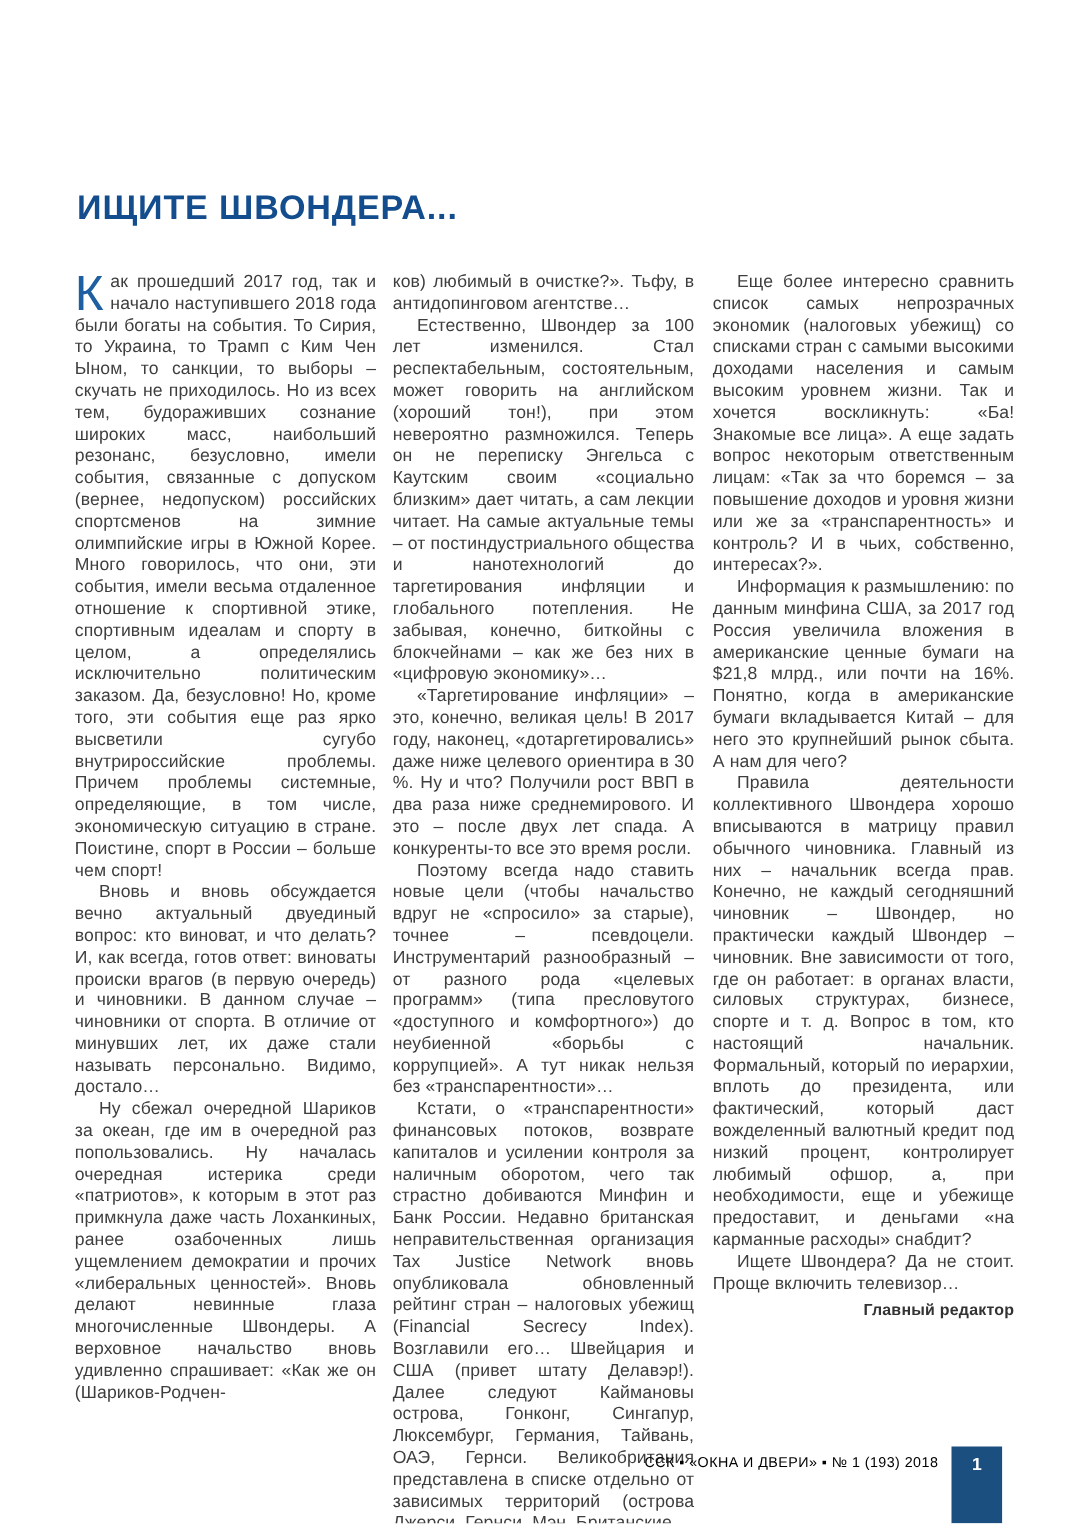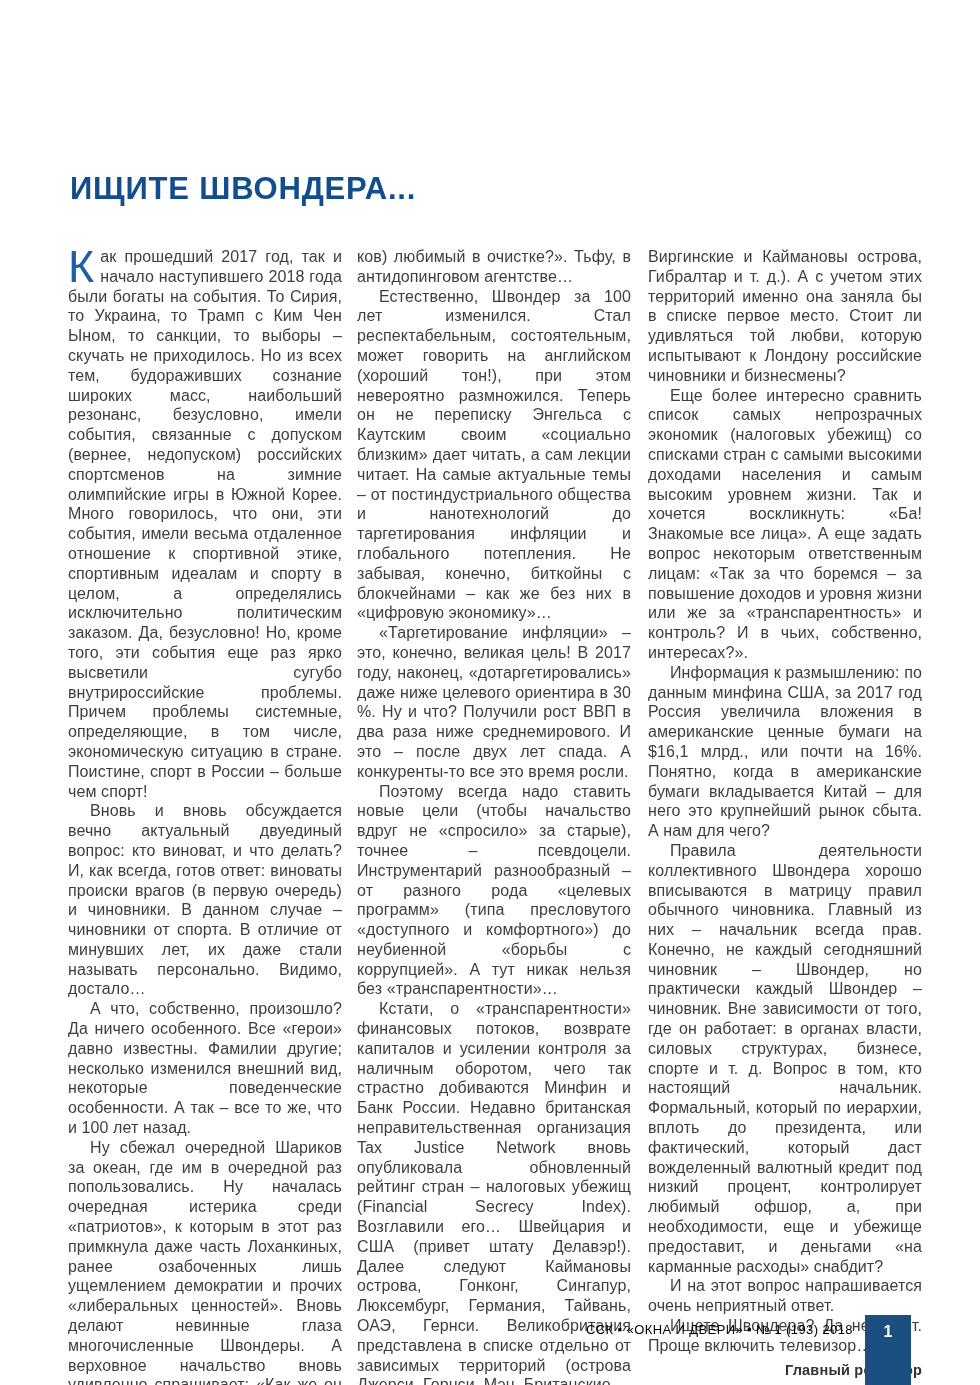--- a/index.html
+++ b/index.html
@@ -77,36 +77,33 @@
 </head>
 <body>
 
 <div id="page">
 
   <h1 class="article-title">ИЩИТЕ ШВОНДЕРА...</h1>
 
   <div class="col" id="col-1">
       <p class="first"><span class="dropcap">К</span>ак прошедший 2017 год, так и начало наступившего 2018 года были богаты на события. То Сирия, то Украина, то Трамп с Ким Чен Ыном, то санкции, то выборы – скучать не приходилось. Но из всех тем, будораживших сознание широких масс, наибольший резонанс, безусловно, имели события, связанные с допуском (вернее, недопуском) российских спортсменов на зимние олимпийские игры в Южной Корее. Много говорилось, что они, эти события, имели весьма отдаленное отношение к спортивной этике, спортивным идеалам и спорту в целом, а определялись исключительно политическим заказом. Да, безусловно! Но, кроме того, эти события еще раз ярко высветили сугубо внутрироссийские проблемы. Причем проблемы системные, определяющие, в том числе, экономическую ситуацию в стране. Поистине, спорт в России – больше чем спорт!</p>
       <p class="indent">Вновь и вновь обсуждается вечно актуальный двуединый вопрос: кто виноват, и что делать? И, как всегда, готов ответ: виноваты происки врагов (в первую очередь) и чиновники. В данном случае – чиновники от спорта. В отличие от минувших лет, их даже стали называть персонально. Видимо, достало…</p>
-      <p class="indent">А что, собственно, произошло? Да ничего особенного. Все «герои» давно известны. Фамилии другие; несколько изменился внешний вид, некоторые поведенческие особенности. А так – все то же, что и 100 лет назад.</p>
       <p class="indent">Ну сбежал очередной Шариков за океан, где им в очередной раз попользовались. Ну началась очередная истерика среди «патриотов», к которым в этот раз примкнула даже часть Лоханкиных, ранее озабоченных лишь ущемлением демократии и прочих «либеральных ценностей». Вновь делают невинные глаза многочисленные Швондеры. А верховное начальство вновь удивленно спрашивает: «Как же он (Шариков-Родчен-</p>
     </div>
   <div class="col" id="col-2">
       <p class="cont">ков) любимый в очистке?». Тьфу, в антидопинговом агентстве…</p>
       <p class="indent">Естественно, Швондер за 100 лет изменился. Стал респектабельным, состоятельным, может говорить на английском (хороший тон!), при этом невероятно размножился. Теперь он не переписку Энгельса с Каутским своим «социально близким» дает читать, а сам лекции читает. На самые актуальные темы – от постиндустриального общества и нанотехнологий до таргетирования инфляции и глобального потепления. Не забывая, конечно, биткойны с блокчейнами – как же без них в «цифровую экономику»…</p>
       <p class="indent">«Таргетирование инфляции» – это, конечно, великая цель! В 2017 году, наконец, «дотаргетировались» даже ниже целевого ориентира в 30 %. Ну и что? Получили рост ВВП в два раза ниже среднемирового. И это – после двух лет спада. А конкуренты-то все это время росли.</p>
       <p class="indent">Поэтому всегда надо ставить новые цели (чтобы начальство вдруг не «спросило» за старые), точнее – псевдоцели. Инструментарий разнообразный – от разного рода «целевых программ» (типа пресловутого «доступного и комфортного») до неубиенной «борьбы с коррупцией». А тут никак нельзя без «транспарентности»…</p>
       <p class="indent">Кстати, о «транспарентности» финансовых потоков, возврате капиталов и усилении контроля за наличным оборотом, чего так страстно добиваются Минфин и Банк России. Недавно британская неправительственная организация Tax Justice Network вновь опубликовала обновленный рейтинг стран – налоговых убежищ (Financial Secrecy Index). Возглавили его… Швейцария и США (привет штату Делавэр!). Далее следуют Каймановы острова, Гонконг, Сингапур, Люксембург, Германия, Тайвань, ОАЭ, Гернси. Великобритания представлена в списке отдельно от зависимых территорий (острова Джерси, Гернси, Мэн, Британские</p>
     </div>
   <div class="col" id="col-3">
-      <p class="cont">Виргинские и Каймановы острова, Гибралтар и т. д.). А с учетом этих территорий именно она заняла бы в списке первое место. Стоит ли удивляться той любви, которую испытывают к Лондону российские чиновники и бизнесмены?</p>
       <p class="indent">Еще более интересно сравнить список самых непрозрачных экономик (налоговых убежищ) со списками стран с самыми высокими доходами населения и самым высоким уровнем жизни. Так и хочется воскликнуть: «Ба! Знакомые все лица». А еще задать вопрос некоторым ответственным лицам: «Так за что боремся – за повышение доходов и уровня жизни или же за «транспарентность» и контроль? И в чьих, собственно, интересах?».</p>
-      <p class="indent">Информация к размышлению: по данным минфина США, за 2017 год Россия увеличила вложения в американские ценные бумаги на $16,1 млрд., или почти на 16%. Понятно, когда в американские бумаги вкладывается Китай – для него это крупнейший рынок сбыта. А нам для чего?</p>
+      <p class="indent">Информация к размышлению: по данным минфина США, за 2017 год Россия увеличила вложения в американские ценные бумаги на $21,8 млрд., или почти на 16%. Понятно, когда в американские бумаги вкладывается Китай – для него это крупнейший рынок сбыта. А нам для чего?</p>
       <p class="indent">Правила деятельности коллективного Швондера хорошо вписываются в матрицу правил обычного чиновника. Главный из них – начальник всегда прав. Конечно, не каждый сегодняшний чиновник – Швондер, но практически каждый Швондер – чиновник. Вне зависимости от того, где он работает: в органах власти, силовых структурах, бизнесе, спорте и т. д. Вопрос в том, кто настоящий начальник. Формальный, который по иерархии, вплоть до президента, или фактический, который даст вожделенный валютный кредит под низкий процент, контролирует любимый офшор, а, при необходимости, еще и убежище предоставит, и деньгами «на карманные расходы» снабдит?</p>
-      <p class="indent">И на этот вопрос напрашивается очень неприятный ответ.</p>
       <p class="indent">Ищете Швондера? Да не стоит. Проще включить телевизор…</p>
       <p class="signature">Главный редактор</p>
     </div>
 
   <div class="footer-issue">ССК ▪ «ОКНА И ДВЕРИ» ▪ № 1 (193) 2018</div>
 
   <div class="page-number-box">1</div>
 
 </div>
 

